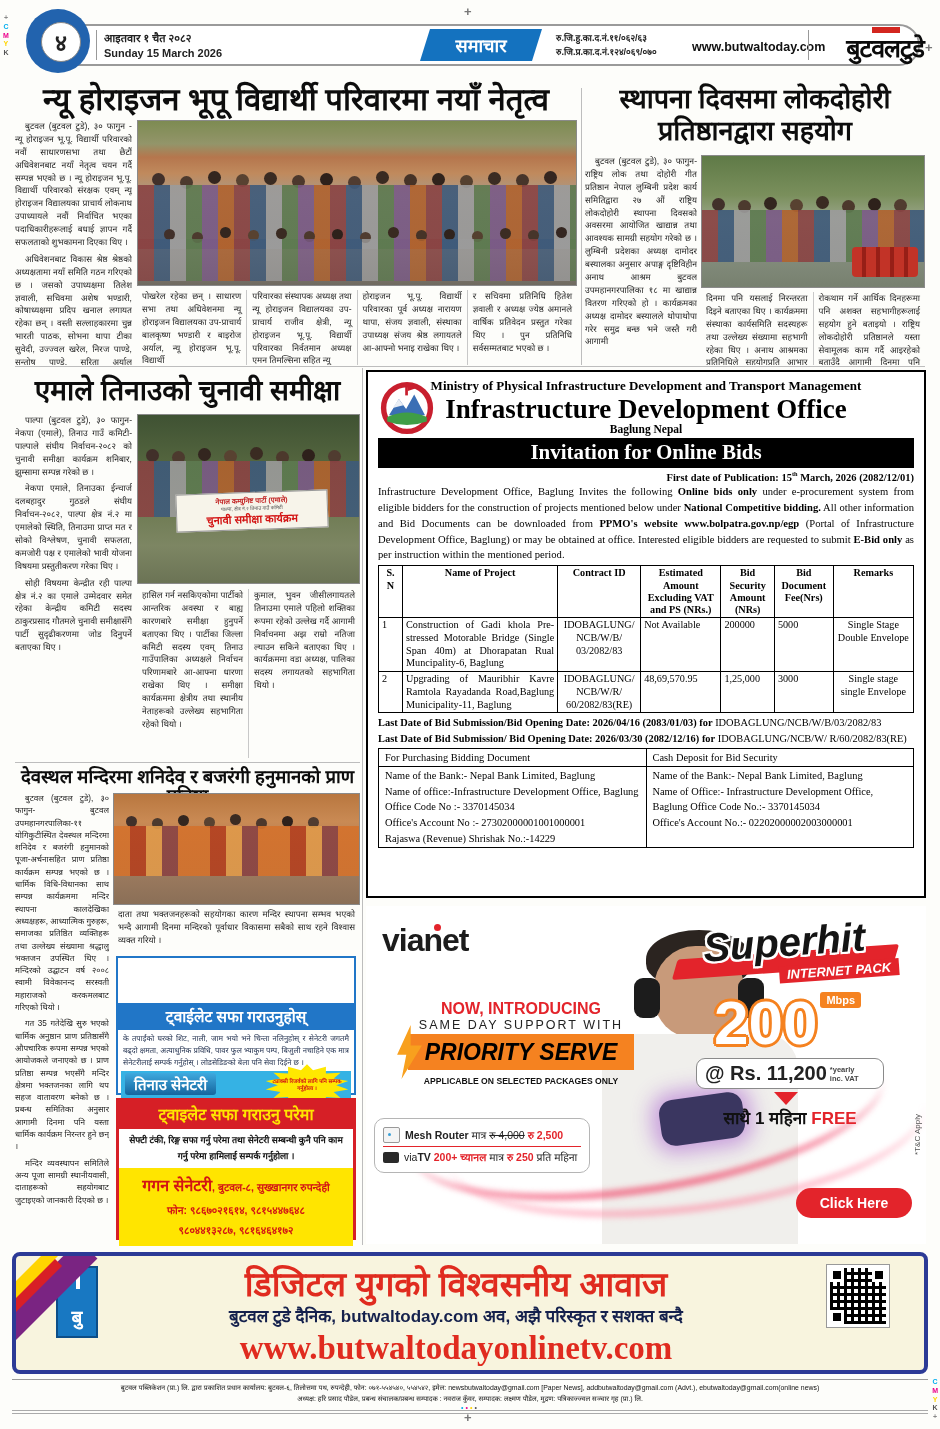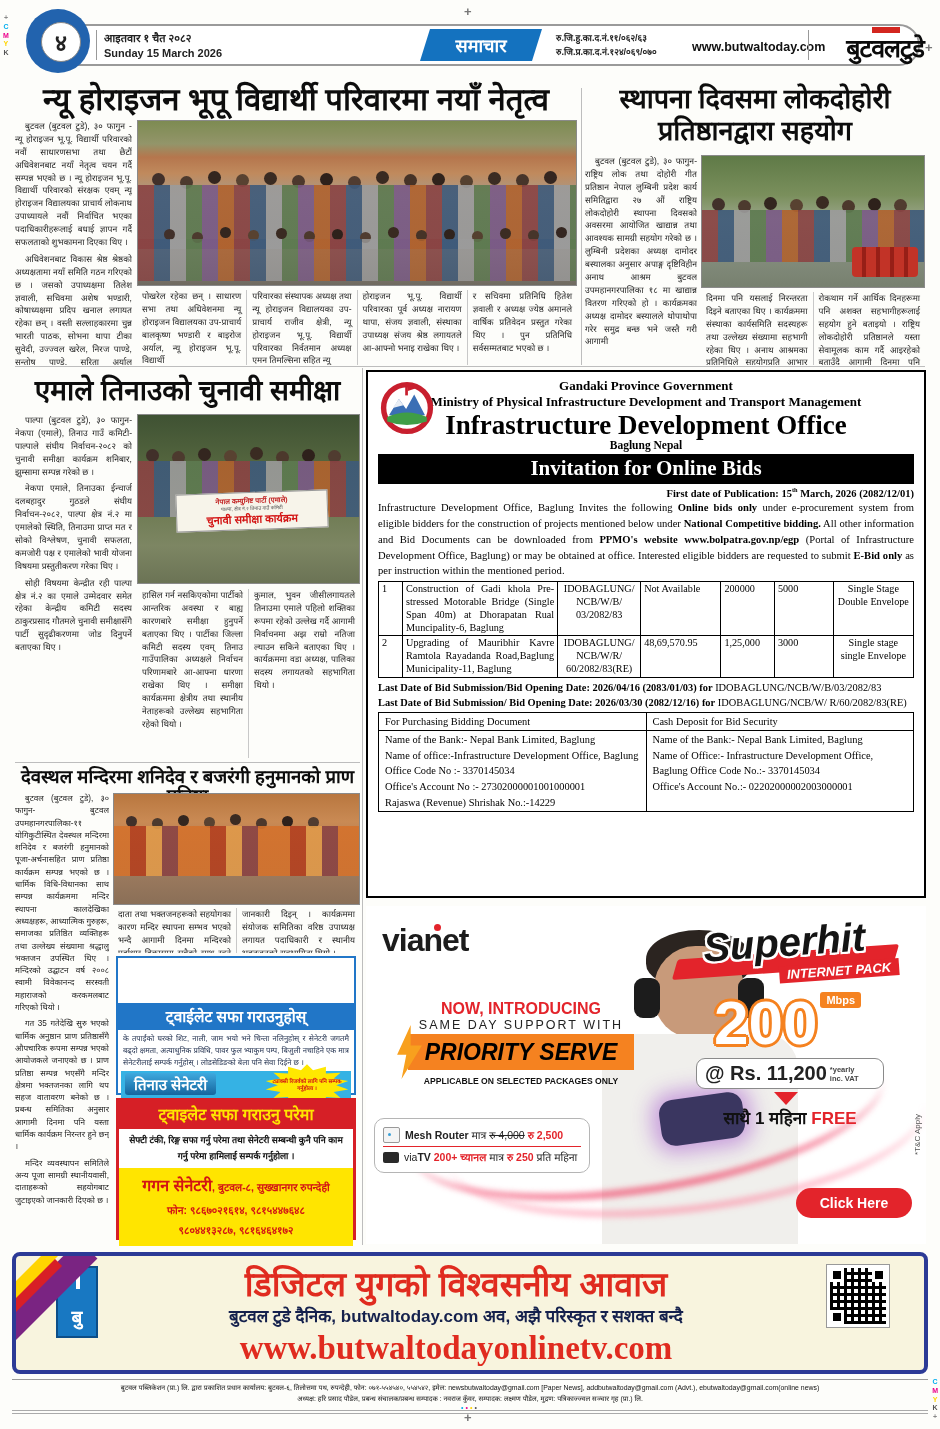--- a/index.html
+++ b/index.html
@@ -281,21 +281,20 @@
     <p>बुटवल (बुटवल टुडे), ३० फागुन- बुटवल उपमहानगरपालिका-११ योगिकुटीस्थित देवस्थल मन्दिरमा शनिदेव र बजरंगी हनुमानको पूजा-अर्चनासहित प्राण प्रतिष्ठा कार्यक्रम सम्पन्न भएको छ । धार्मिक विधि-विधानका साथ सम्पन्न कार्यक्रममा मन्दिर स्थापना कालदेखिका अध्यक्षहरू, आध्यात्मिक गुरुहरू, समाजका प्रतिष्ठित व्यक्तिहरू तथा उल्लेख्य संख्यामा श्रद्धालु भक्तजन उपस्थित थिए । मन्दिरको उद्घाटन वर्ष २००८ स्वामी विवेकानन्द सरस्वती महाराजको करकमलबाट गरिएको थियो ।</p>
     <p>गत 35 गतेदेखि सुरु भएको धार्मिक अनुष्ठान प्राण प्रतिष्ठासँगै औपचारिक रूपमा सम्पन्न भएको आयोजकले जनाएको छ । प्राण प्रतिष्ठा सम्पन्न भएसँगै मन्दिर क्षेत्रमा भक्तजनका लागि थप सहज वातावरण बनेको छ । प्रबन्ध समितिका अनुसार आगामी दिनमा पनि यस्ता धार्मिक कार्यक्रम निरन्तर हुने छन् ।</p>
     <p>मन्दिर व्यवस्थापन समितिले अन्य पूजा सामग्री स्थानीयवासी, दाताहरूको सहयोगबाट जुटाइएको जानकारी दिएको छ ।</p>
   </div>
   <div class="photo ph4" style="left:113px;top:793px;width:247px;height:112px;">
     <div class="heads hs-b" style="left:12px;top:22px;width:11px;height:11px;"></div>
     <div class="bodies bod-orange" style="top:32px;height:50px;"></div>
   </div>
   <div class="cols" style="left:113px;top:908px;width:247px;height:45px;">
     <div>दाता तथा भक्तजनहरूको सहयोगका कारण मन्दिर स्थापना सम्भव भएको भन्दै आगामी दिनमा मन्दिरको पूर्वाधार विकासमा सबैको साथ रहने विश्वास व्यक्त गरियो ।</div>
-    <div>जानकारी दिइन् । कार्यक्रममा संयोजक समितिका वरिष्ठ उपाध्यक्ष लगायत पदाधिकारी र स्थानीय भक्तजनको सहभागिता थियो ।</div>
   </div>
 
   <div class="ad-tinau">
     <div class="t-head">ट्वाईलेट सफा गराउनुहोस्</div>
     <div class="t-body">के तपाईंको घरको शिट, नाली, जाम भयो भने चिन्ता नलिनुहोस् र सेनेटरी जगतमै बढ्दो क्षमता, अत्याधुनिक प्रविधि, पावर फुल भ्याकुम पम्प, बिजुली नचाहिने एक मात्र सेनेटरीलाई सम्पर्क गर्नुहोस् । लोडसेडिङको बेला पनि सेवा दिईने छ ।</div>
     <div class="t-row">
       <span class="t-name">तिनाउ सेनेटरी</span>
       <span class="t-burst">ट्याक्सी रिजर्वको लागि पनि सम्पर्क गर्नुहोला ।</span>
     </div>
     <div class="t-addr">बुटवल-१० सुख्खानगर, रुपन्देही</div>
@@ -315,39 +314,47 @@
   <div class="notice">
     <div class="n-head">
       <svg class="n-emblem" viewBox="0 0 60 60">
         <circle cx="30" cy="30" r="26" fill="#fff" stroke="#c81f2e" stroke-width="6"></circle>
         <path d="M10 38 L21 20 L29 31 L38 15 L50 38 Z" fill="#3b6fb5"></path>
         <path d="M14 30 L21 20 L26 27 Z" fill="#e9eef5"></path>
         <path d="M8 40 Q30 30 52 40 L52 45 Q30 53 8 45 Z" fill="#3f9d46"></path>
         <rect x="28" y="5" width="3" height="11" fill="#c81f2e"></rect>
         <path d="M31 5 L40 8 L31 11 Z" fill="#c81f2e"></path>
       </svg>
-      <div class="n-gov1">Gandaki Province Government</div>
       <div class="n-gov2">Ministry of Physical Infrastructure Development  and Transport Management</div>
       <div class="n-office">Infrastructure Development Office</div>
       <div class="n-place">Baglung Nepal</div>
     </div>
     <div class="n-banner">Invitation for Online Bids</div>
     <div class="n-pub">First date of Publication: 15<sup>th</sup> March, 2026 (2082/12/01)</div>
     <div class="n-body">Infrastructure Development Office, Baglung Invites the following <b>Online bids only</b> under e-procurement system from eligible bidders for the construction of projects mentioned below under <b>National Competitive bidding.</b> All other information and Bid Documents can be downloaded from <b>PPMO's website www.bolpatra.gov.np/egp</b> (Portal of Infrastructure Development Office, Baglung) or may be obtained at office. Interested eligible bidders are requested to submit <b>E-Bid only</b> as per instruction within the mentioned period.</div>
     <table class="n-tbl">
       <colgroup>
           <col style="width:4.5%">
           <col style="width:29%">
           <col style="width:15.5%">
           <col style="width:15%">
           <col style="width:10%">
           <col style="width:11%">
           <col style="width:15%">
         </colgroup>
       <tbody>
+          <tr>
+        <th>S. N</th>
+        <th>Name of Project</th>
+        <th>Contract ID</th>
+        <th>Estimated Amount Excluding VAT and PS (NRs.)</th>
+        <th>Bid Security Amount (NRs)</th>
+        <th>Bid Document Fee(Nrs)</th>
+        <th>Remarks</th>
+      </tr>
       <tr>
         <td>1</td>
         <td class="td-j">Construction of Gadi khola Pre-stressed Motorable Bridge (Single Span 40m) at Dhorapatan Rual Muncipality-6, Baglung</td>
         <td class="td-c">IDOBAGLUNG/ NCB/W/B/ 03/2082/83</td>
         <td>Not Available</td>
         <td>200000</td>
         <td>5000</td>
         <td class="td-c">Single Stage Double Envelope</td>
       </tr>
       <tr>

